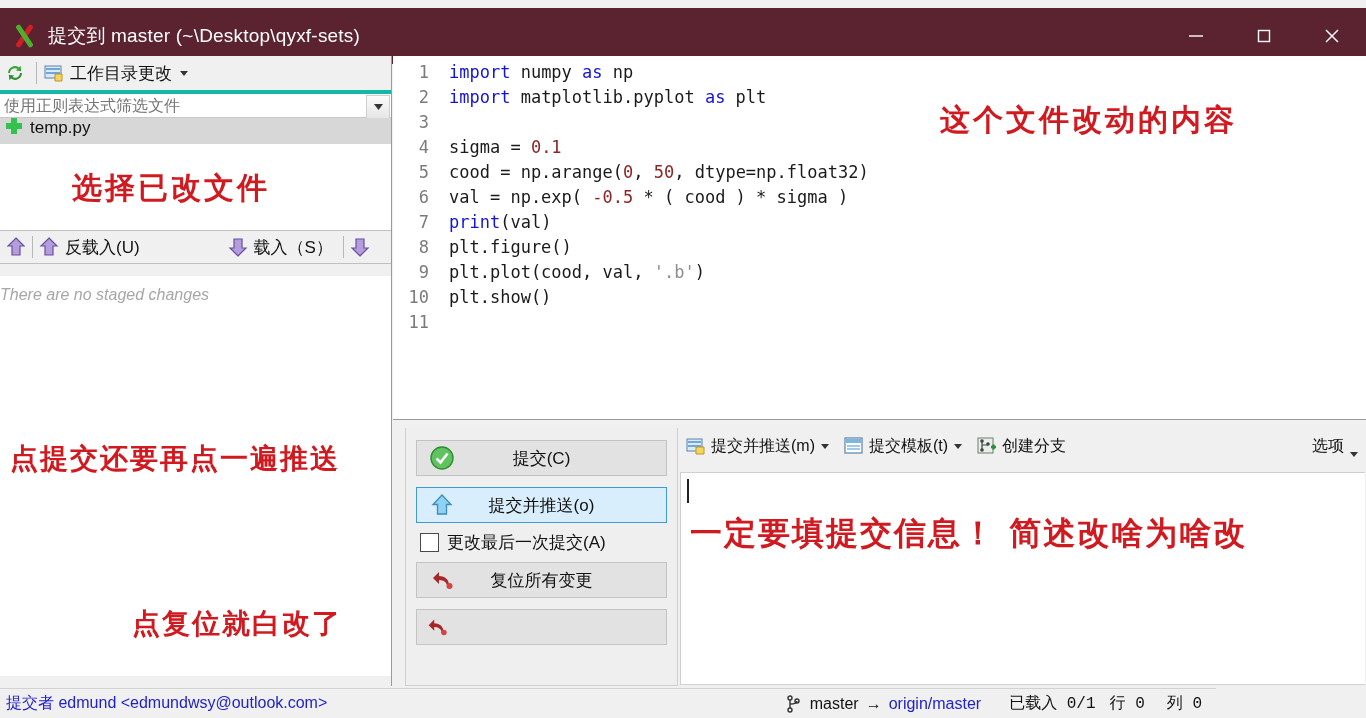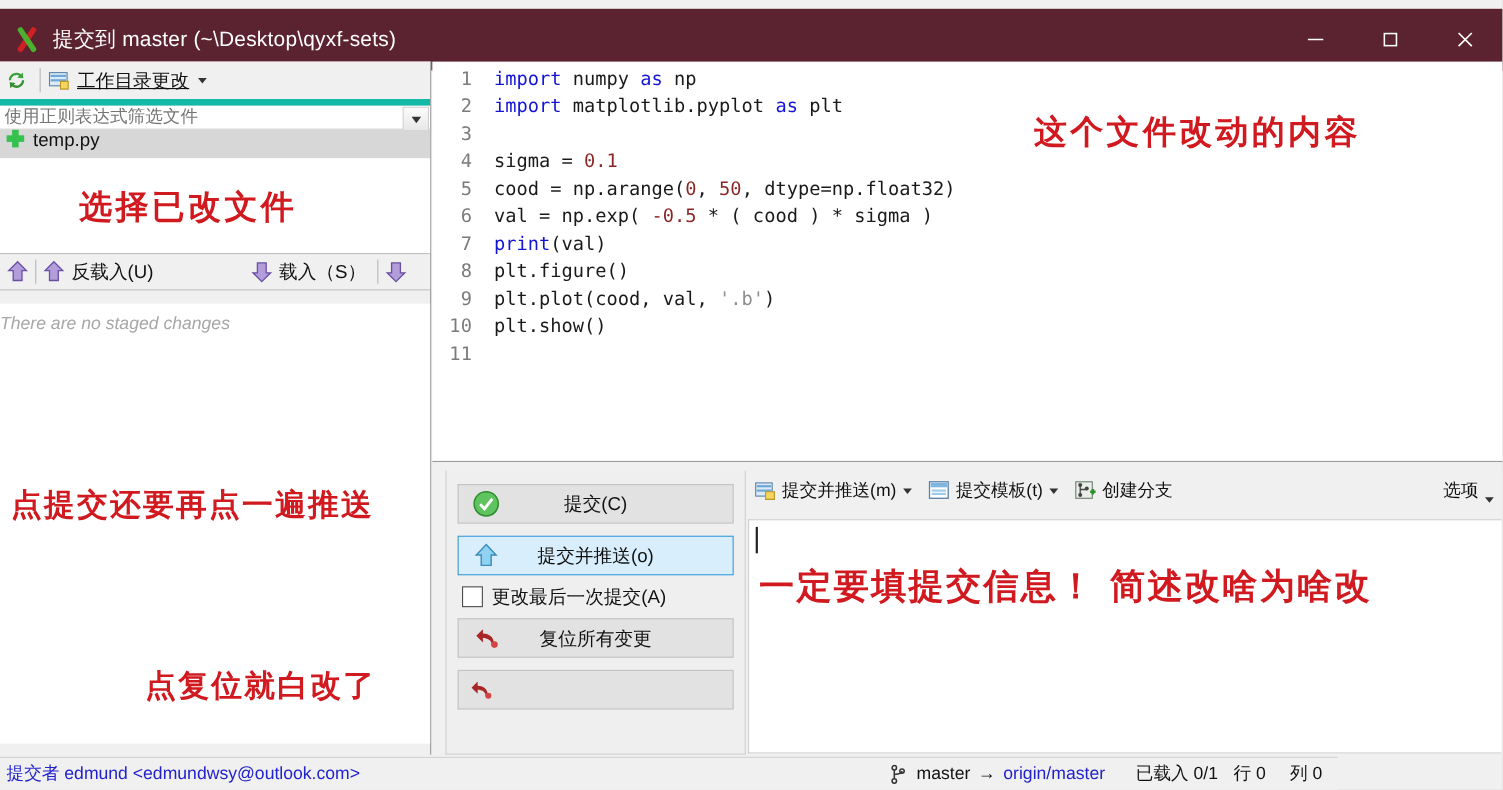--- a/index.html
+++ b/index.html
@@ -47,28 +47,28 @@
     background: #f0f0f0;
     border-right: 1px solid #9a9a9a;
   }
   .lp-toolbar {
     height: 34px; display: flex; align-items: center; padding-left: 4px;
     background: #f0f0f0;
   }
   .refresh-ico { width: 22px; height: 22px; position: relative; flex: none; margin-right: 4px; }
   .tb-sep { width: 1px; height: 22px; background: #b7b7b7; margin: 0 6px; flex: none; }
   .ico-doc { width: 22px; height: 20px; position: relative; flex: none; margin-right: 5px; }
-  .lp-toolbar-label { font-size: 17px; color: #111; white-space: nowrap; text-decoration: underline; }
+  .lp-toolbar-label { font-size: 17px; color: #111; white-space: nowrap; }
   .caret {
     width: 0; height: 0; border-left: 4px solid transparent; border-right: 4px solid transparent;
     border-top: 5px solid #333; margin-left: 8px; flex: none;
   }
   .filter-row {
     height: 28px; margin: 0; background: #ffffff;
-    border-top: 6px solid #14b8a6; border-bottom: 1px solid #c8c8c8;
+    border-top: 4px solid #14b8a6; border-bottom: 1px solid #c8c8c8;
     display: flex; align-items: center; position: relative;
   }
   .filter-input {
     border: none; outline: none; background: transparent; width: 340px;
     font-size: 16px; color: #9a9a9a; padding-left: 4px;
     font-family: "Liberation Sans", sans-serif;
   }
   .filter-drop {
     position: absolute; right: 1px; top: 1px; width: 24px; height: 24px;
     background: linear-gradient(#fbfbfb,#e6e6e6); border: 1px solid #cfcfcf;
@@ -173,21 +173,21 @@
     border-top: 1px solid #d2d2d2;
   }
   .sb-author {
     font-size: 16px; color: #2222cc; padding-left: 6px; white-space: nowrap;
   }
   .sb-right { margin-left: auto; display: flex; align-items: center; padding-right: 14px; }
   .branch-ico { width: 16px; height: 18px; position: relative; flex: none; margin-right: 8px; }
   .sb-branch { font-size: 16px; color: #111; }
   .sb-arrow { font-size: 16px; color: #111; margin: 0 7px; }
   .sb-remote { font-size: 16px; color: #2222cc; }
-  .sb-stat { font-size: 16px; color: #111; margin-left: 28px; white-space: nowrap; }
+  .sb-stat { font-size: 16px; color: #111; margin-left: 28px; white-space: nowrap; font-family: Liberation Mono, monospace; }
   .sb-stat2 { margin-left: 22px; }
   .sb-stat3 { margin-left: 22px; }
 
   
   .annot {
     position: absolute; color: #d01a20; white-space: nowrap;
     font-family: "DejaVu Serif", serif; font-weight: bold;
     letter-spacing: 3px;
   }
   #an-file   { left: 72px;  top: 168px; font-size: 30px; }

